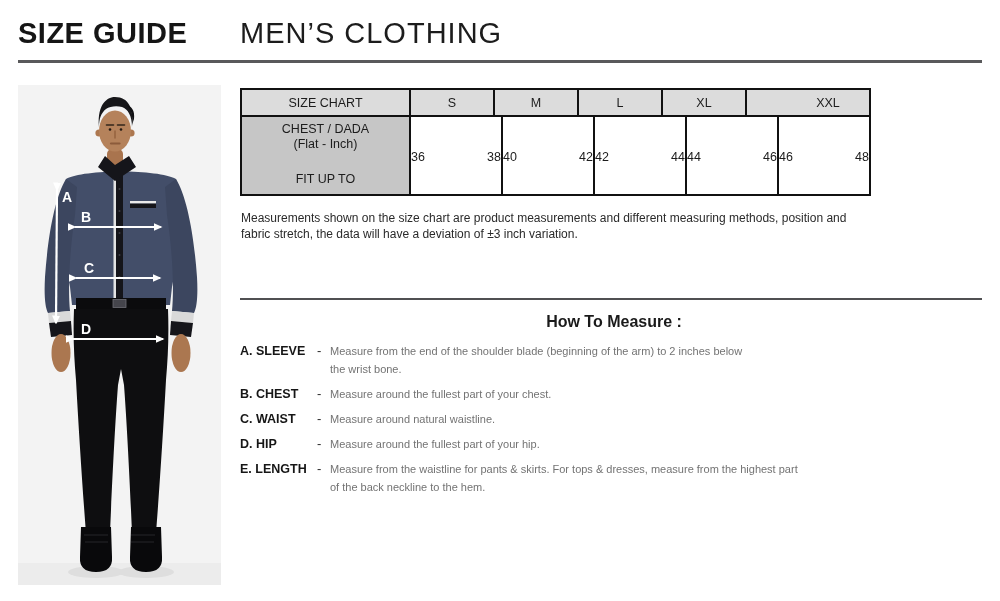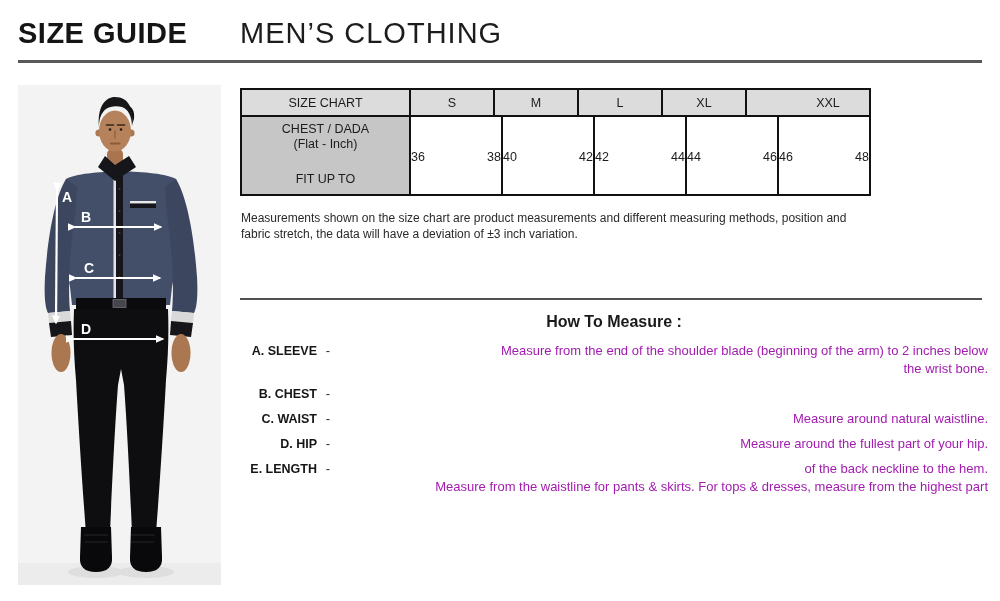--- a/index.html
+++ b/index.html
@@ -49,24 +49,24 @@
 
   
   .note {
     position:absolute; left:241px; top:203px; width:680px;
     font-size:12px; line-height:16px; color:#2a2a2a;margin-top:7px;
   }
 
   
   .howto { position:absolute; left:240px; top:313px; width:748px; }
   .howto-title { font-size:16px; font-weight:bold; color:#1a1a1a; margin-bottom:11px;text-align:center; }
-  .hmt-item { display:grid; grid-template-columns:77px 13px 1fr; margin-bottom:7px;text-align:right; }
+  .hmt-item { display:grid; grid-template-columns:77px 13px 1fr; margin-bottom:7px; }
   .hmt-term { font-size:12.5px; font-weight:bold; line-height:18px; color:#161616; }
   .hmt-dash { font-size:13px; line-height:18px; color:#2a2a2a; }
-  .hmt-desc { font-size:13px; line-height:18px; color:#a21caf; }
+  .hmt-desc { font-size:11px; line-height:18px; color:#737373; }
 </style>
 </head>
 <body>
 
 <div id="canvas">
 
   <div class="page-title">SIZE GUIDE</div>
   <div class="page-subtitle">MEN’S CLOTHING</div>
   <div class="divider-top"></div>
 
@@ -209,37 +209,38 @@
       <div class="hmt-dash">-</div>
       <div class="hmt-desc">
         <div>Measure from the end of the shoulder blade (beginning of the arm) to 2 inches below</div>
         <div>the wrist bone.</div>
       </div>
     </div>
 
     <div class="hmt-item">
       <div class="hmt-term">B. CHEST</div>
       <div class="hmt-dash">-</div>
+      <div class="hmt-desc">Measure around the fullest part of your chest.</div>
     </div>
 
     <div class="hmt-item">
       <div class="hmt-term">C. WAIST</div>
       <div class="hmt-dash">-</div>
       <div class="hmt-desc">Measure around natural waistline.</div>
     </div>
 
     <div class="hmt-item">
       <div class="hmt-term">D. HIP</div>
       <div class="hmt-dash">-</div>
       <div class="hmt-desc">Measure around the fullest part of your hip.</div>
     </div>
 
     <div class="hmt-item">
       <div class="hmt-term">E. LENGTH</div>
       <div class="hmt-dash">-</div>
       <div class="hmt-desc">
+        <div>Measure from the waistline for pants &amp; skirts. For tops &amp; dresses, measure from the highest part</div>
         <div>of the back neckline to the hem.</div>
-        <div>Measure from the waistline for pants &amp; skirts. For tops &amp; dresses, measure from the highest part</div>
       </div>
     </div>
   </div>
 
 </div>
 
 </body></html>

